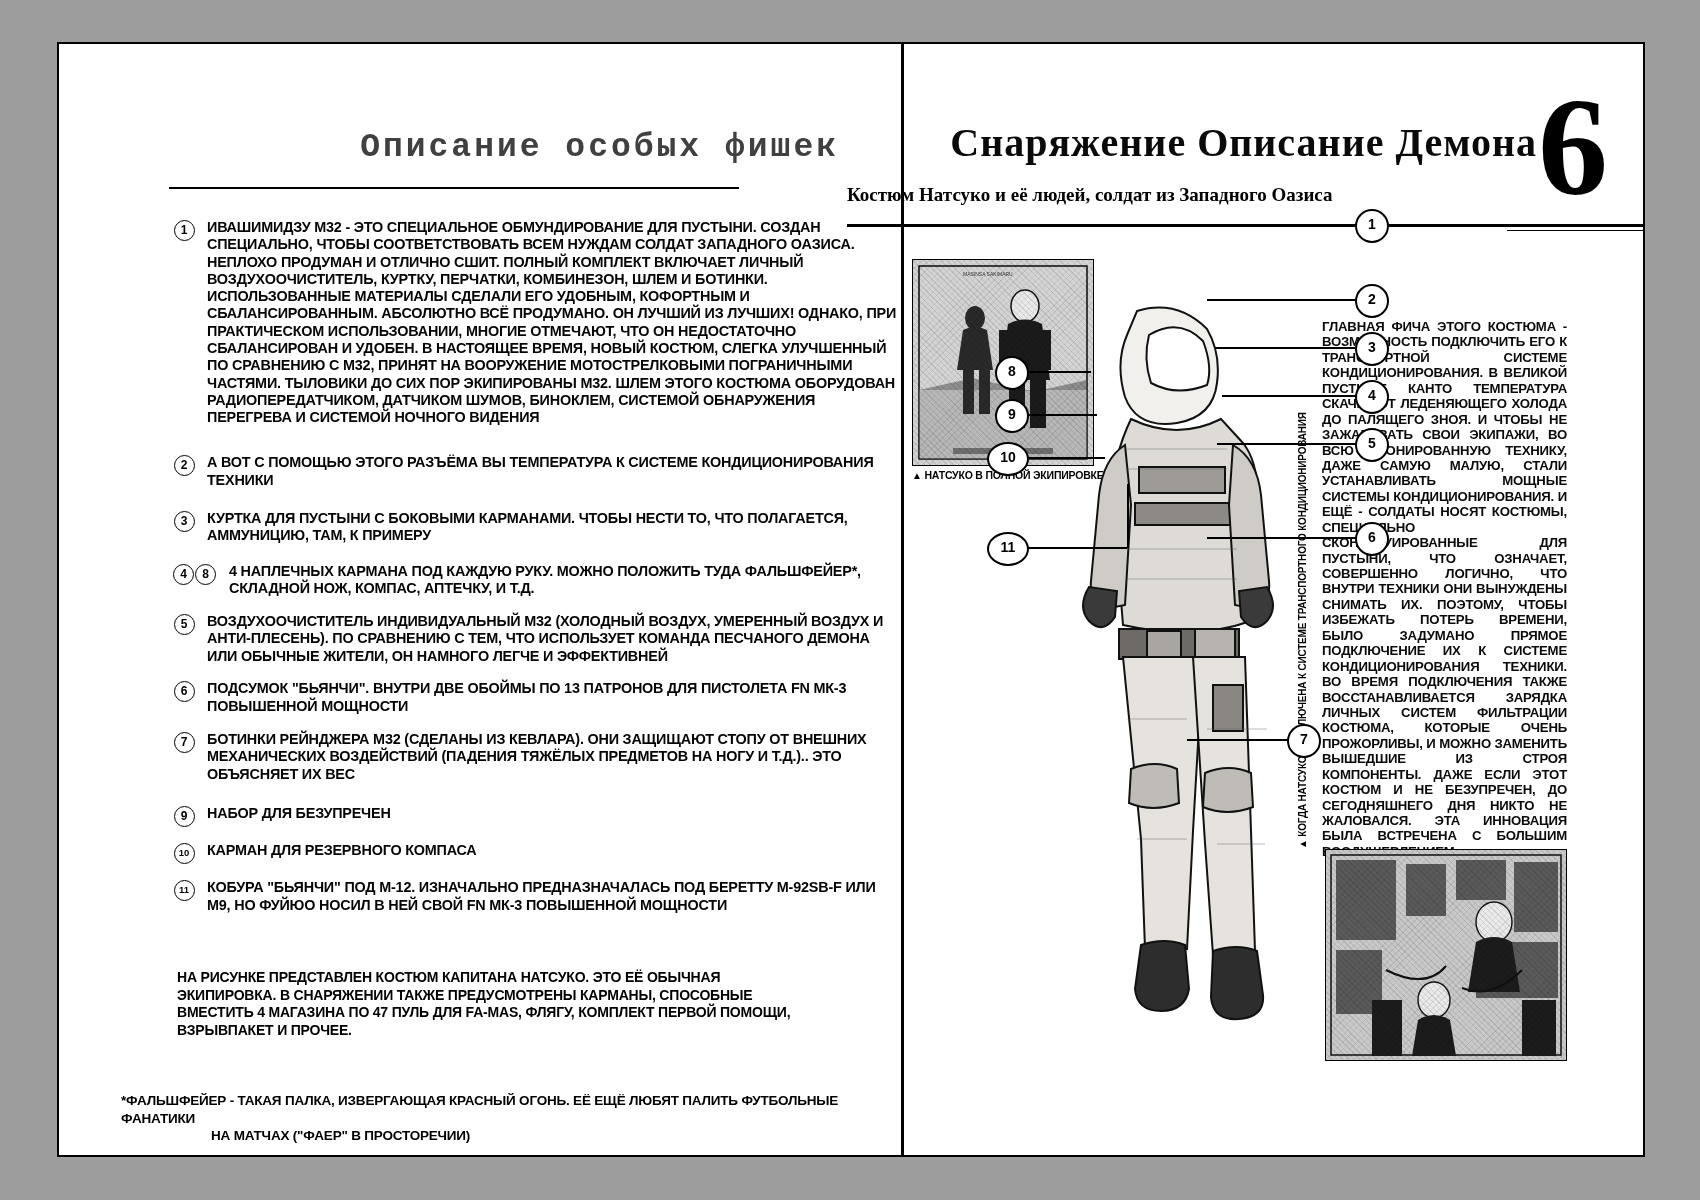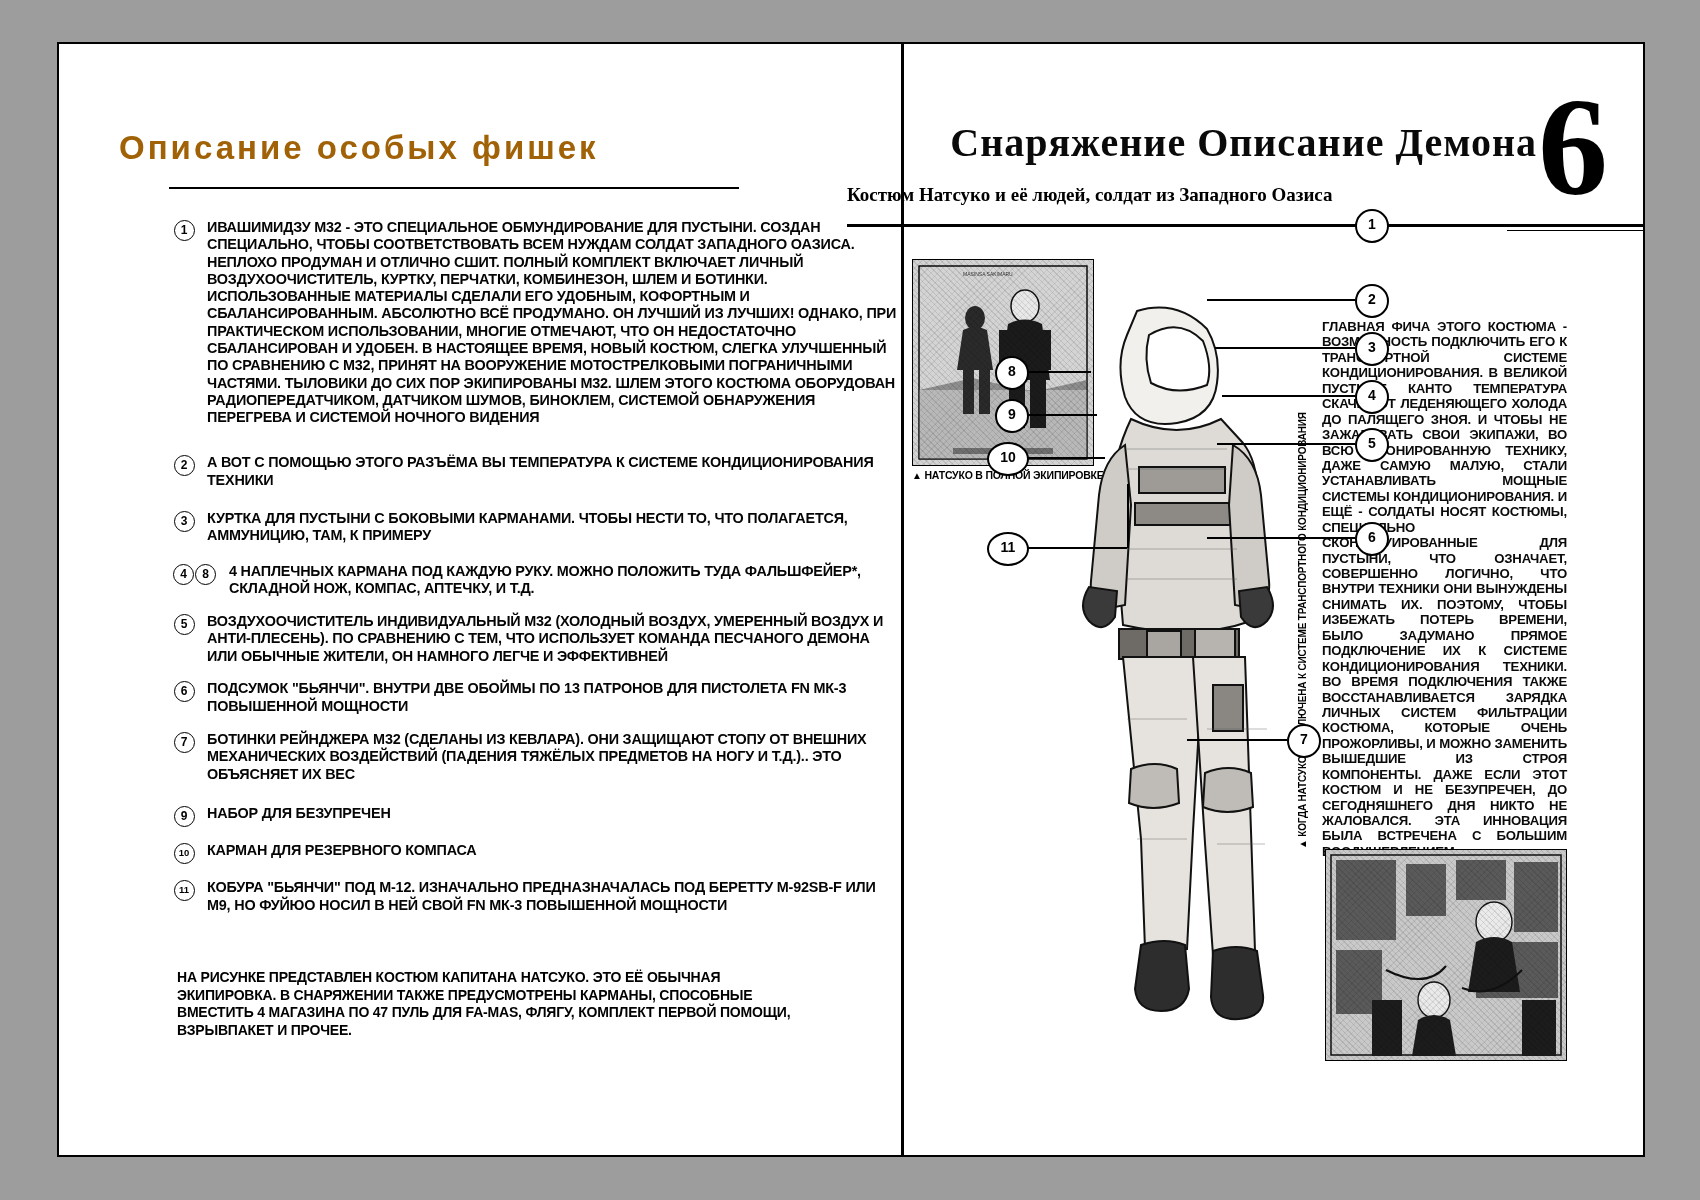--- a/index.html
+++ b/index.html
@@ -19,26 +19,26 @@
     overflow:hidden;
   }
   
   .left-col{
     position:absolute;left:0;top:0;width:845px;height:100%;
     box-sizing:border-box;
     border-right:3px solid #000;
   }
   .left-title{
     position:absolute;left:60px;top:85px;width:720px;
-    text-align:left;
-    font-family:Liberation Sans, sans-serif;
+    text-align:right;
+    font-family:Liberation Mono, monospace;
     font-weight:bold;
     font-size:33px;
     letter-spacing:3px;
-    color:#a16207;
+    color:#404040;
   }
   .title-rule{
     position:absolute;left:110px;top:143px;width:570px;height:2px;background:#000;
   }
   .items{
     position:absolute;left:110px;top:175px;width:730px;
   }
   .item{
     display:flex;
     margin-bottom:15px;
@@ -233,20 +233,24 @@
 
       <div class="item" style="margin-top:8px;">
         <div class="num"><span class="circ" style="font-size:9.5px;">11</span></div>
         <div class="txt">КОБУРА "БЬЯНЧИ" ПОД М-12. ИЗНАЧАЛЬНО ПРЕДНАЗНАЧАЛАСЬ ПОД БЕРЕТТУ М-92SB-F ИЛИ М9, НО ФУЙЮО НОСИЛ В НЕЙ СВОЙ FN МК-3 ПОВЫШЕННОЙ МОЩНОСТИ</div>
       </div>
 
     </div>
 
     <div class="footnote-block">НА РИСУНКЕ ПРЕДСТАВЛЕН КОСТЮМ КАПИТАНА НАТСУКО. ЭТО ЕЁ ОБЫЧНАЯ ЭКИПИРОВКА. В СНАРЯЖЕНИИ ТАКЖЕ ПРЕДУСМОТРЕНЫ КАРМАНЫ, СПОСОБНЫЕ ВМЕСТИТЬ 4 МАГАЗИНА ПО 47 ПУЛЬ ДЛЯ FA-MAS, ФЛЯГУ, КОМПЛЕКТ ПЕРВОЙ ПОМОЩИ, ВЗРЫВПАКЕТ И ПРОЧЕЕ.</div>
 
+    <div class="star-note">
+      <span>*ФАЛЬШФЕЙЕР - ТАКАЯ ПАЛКА, ИЗВЕРГАЮЩАЯ КРАСНЫЙ ОГОНЬ. ЕЁ ЕЩЁ ЛЮБЯТ ПАЛИТЬ ФУТБОЛЬНЫЕ ФАНАТИКИ</span>
+      <span class="ind">НА МАТЧАХ ("ФАЕР" В ПРОСТОРЕЧИИ)</span>
+    </div>
   </div>
 
   <div class="right-col">
 
     <div class="banner">Снаряжение Описание Демона</div>
     <div class="big-six">6</div>
     <div class="banner-sub">Костюм Натсуко и её людей, солдат из Западного Оазиса</div>
     <div class="banner-rule"></div>
     <div class="thin-rule"></div>
 

